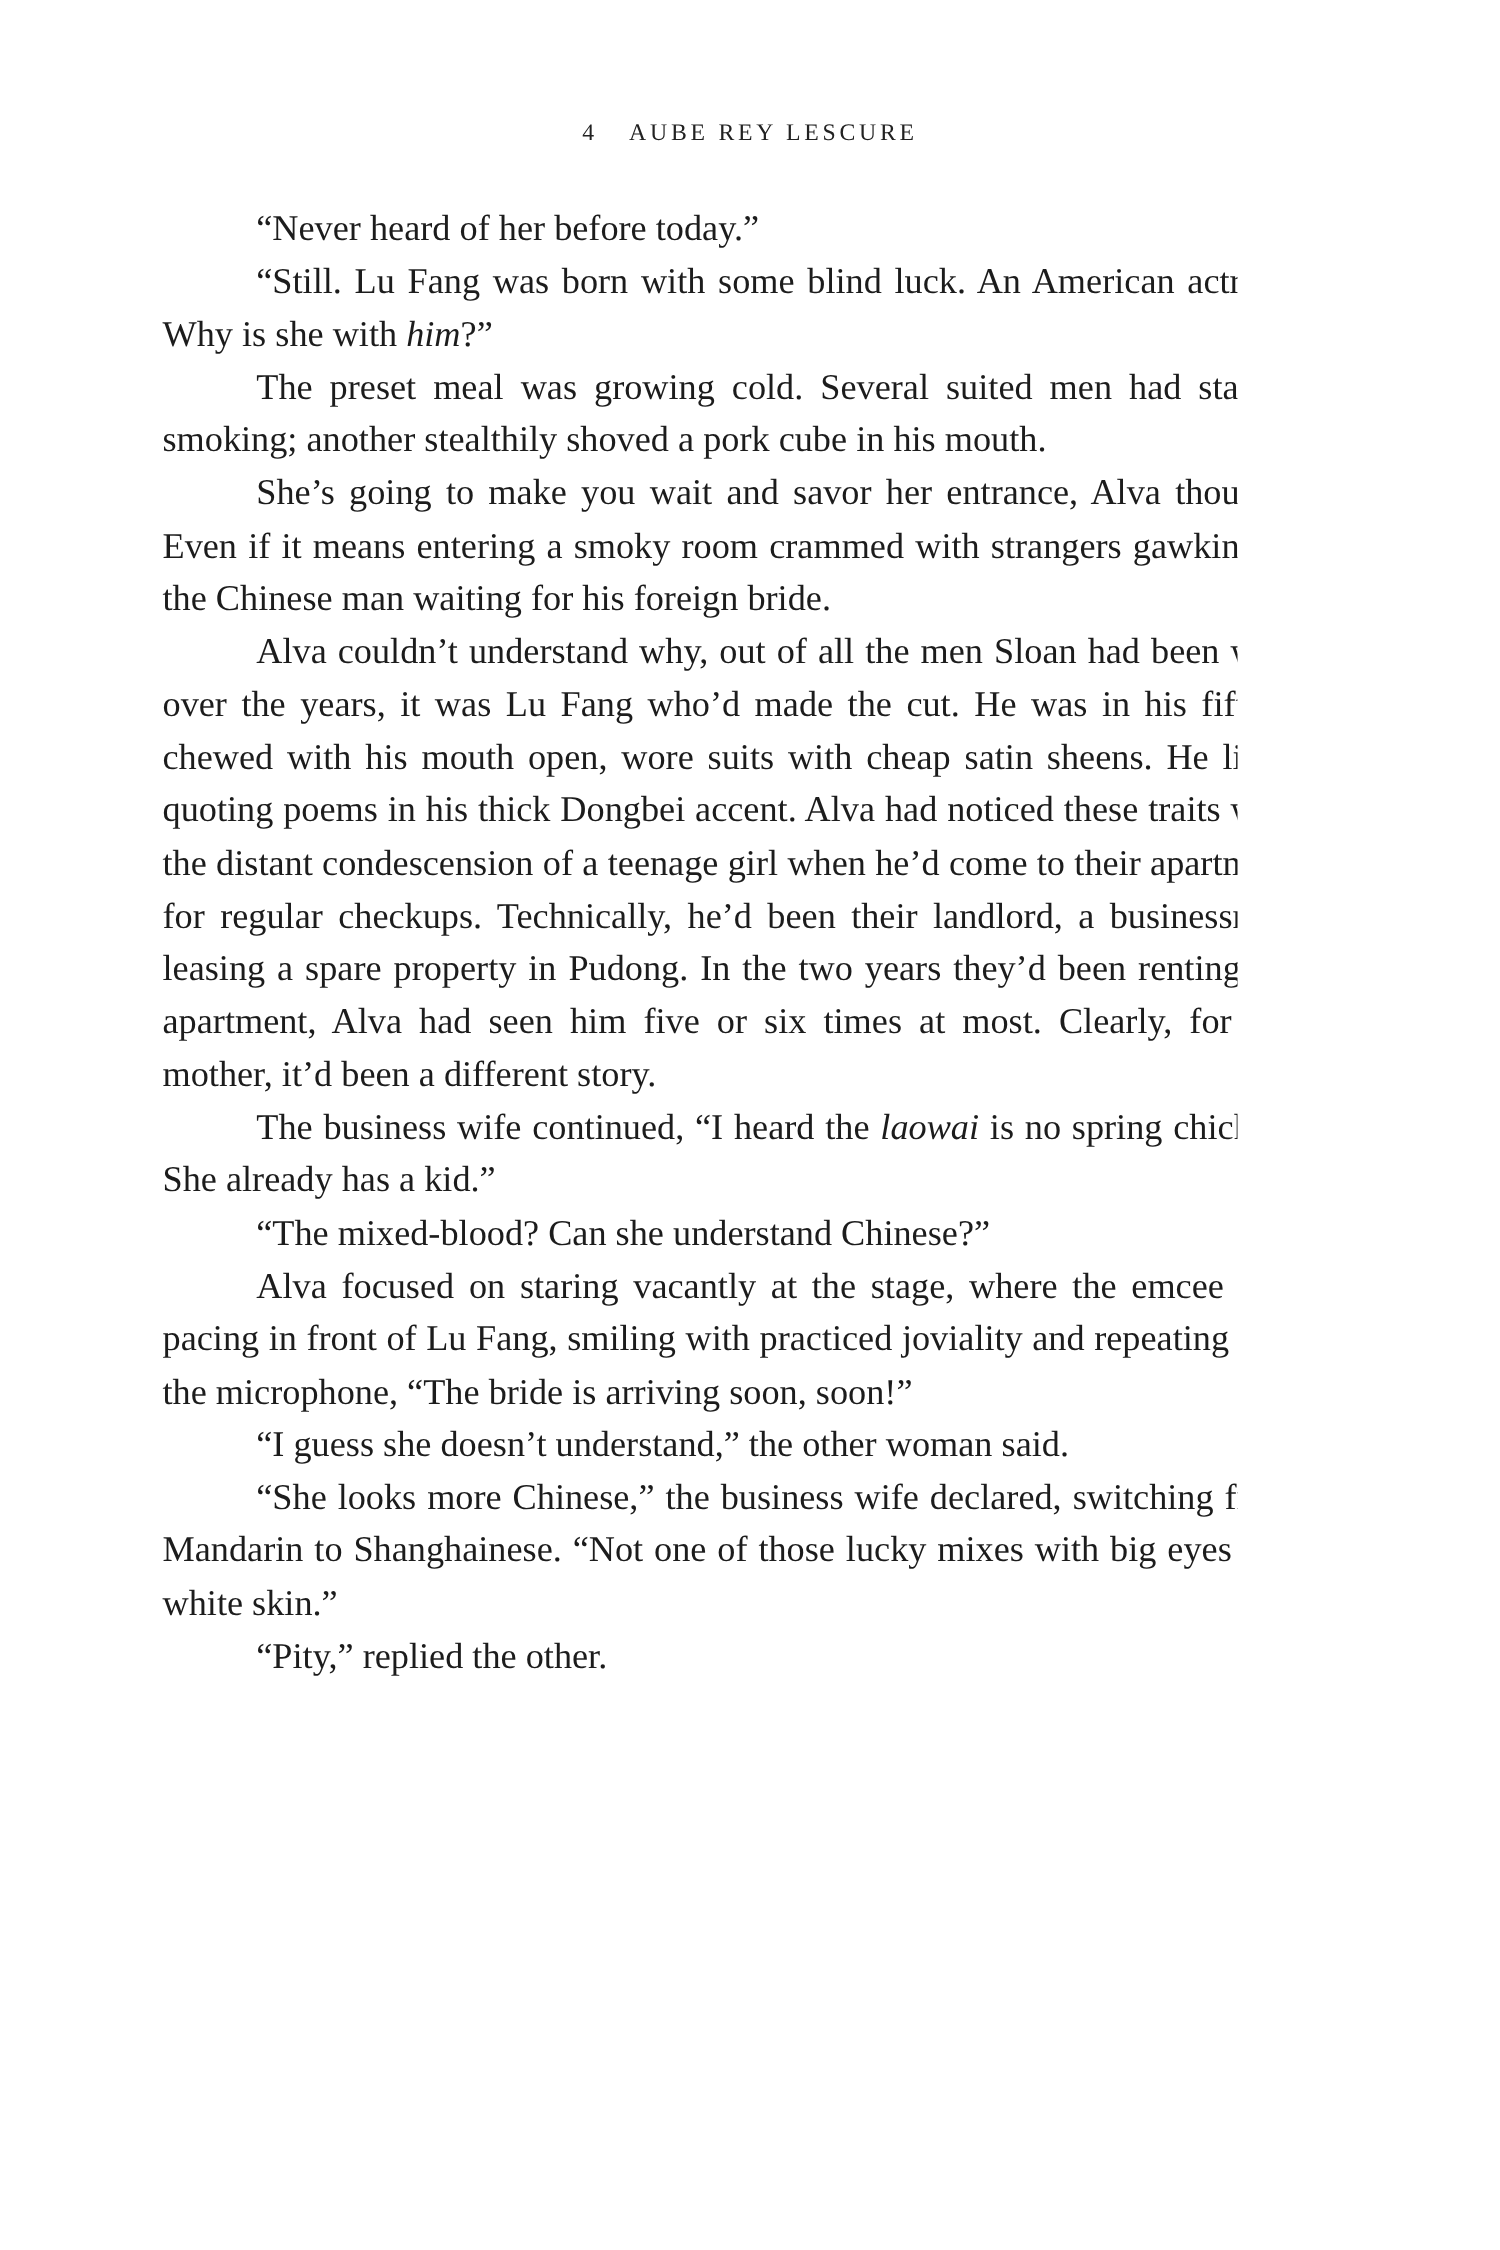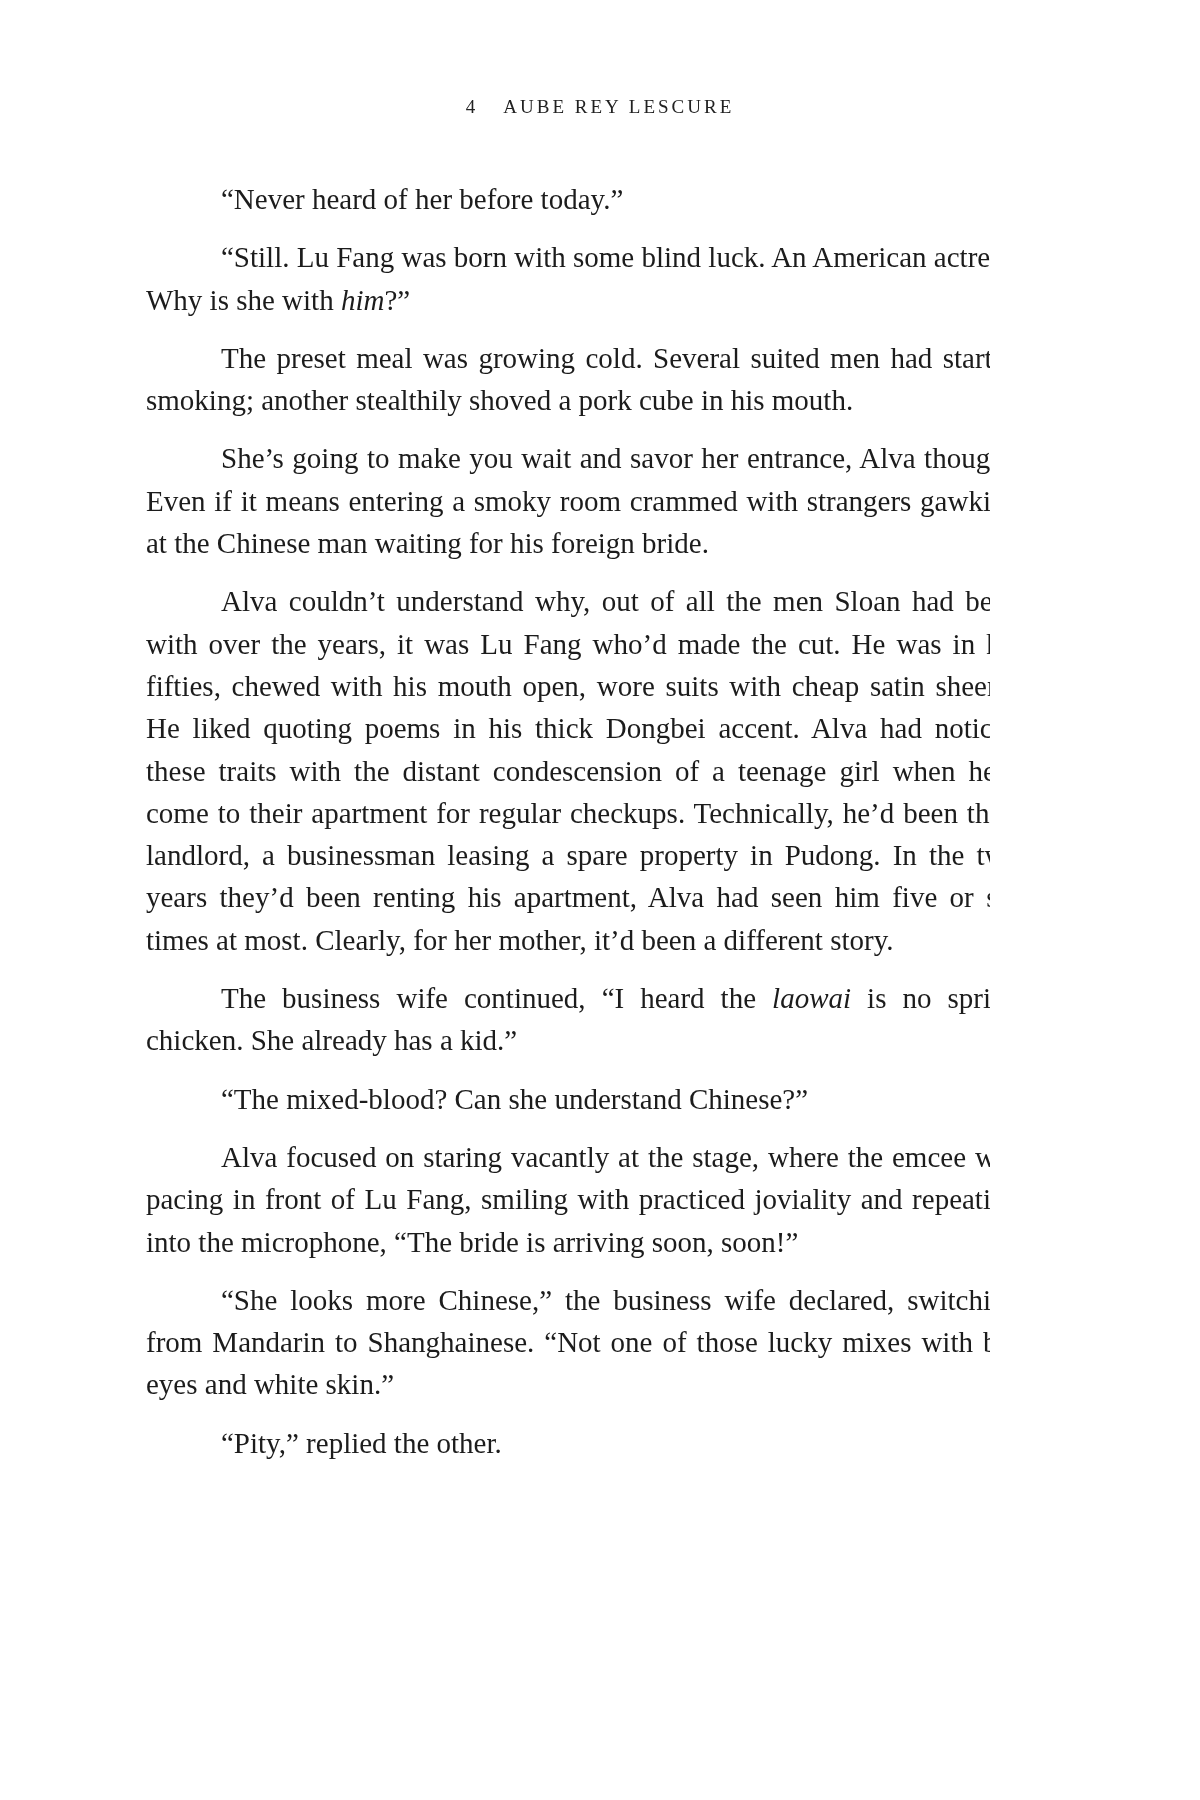--- a/index.html
+++ b/index.html
@@ -36,21 +36,21 @@
     top: 162px;
     left: 130px;
     width: 906px;
     font-size: 29px;
     line-height: 42.3px;
     text-align: justify;
     hyphens: auto;
     -webkit-hyphens: auto;
   }
   .body-text p {
-    margin: 16px;
+    margin: 0;
     padding: 0;
     text-indent: 75px;
   }
   .body-text i {
   }
 </style>
 </head>
 <body>
 
 <div class="page">
@@ -60,16 +60,17 @@
 
   <div class="body-text">
       <p>“Never heard of her before today.”</p>
       <p>“Still. Lu Fang was born with some blind luck. An American actress. Why is she with <i>him</i>?”</p>
       <p>The preset meal was growing cold. Several suited men had started smoking; another stealthily shoved a pork cube in his mouth.</p>
       <p>She’s going to make you wait and savor her entrance, Alva thought. Even if it means entering a smoky room crammed with strangers gawking at the Chinese man waiting for his foreign bride.</p>
       <p>Alva couldn’t understand why, out of all the men Sloan had been with over the years, it was Lu Fang who’d made the cut. He was in his fifties, chewed with his mouth open, wore suits with cheap satin sheens. He liked quoting poems in his thick Dongbei accent. Alva had noticed these traits with the distant condescension of a teenage girl when he’d come to their apartment for regular checkups. Technically, he’d been their landlord, a businessman leasing a spare property in Pudong. In the two years they’d been renting his apartment, Alva had seen him five or six times at most. Clearly, for her mother, it’d been a different story.</p>
       <p>The business wife continued, “I heard the <i>laowai</i> is no spring chicken. She already has a kid.”</p>
       <p>“The mixed-blood? Can she understand Chinese?”</p>
       <p>Alva focused on staring vacantly at the stage, where the emcee was pacing in front of Lu Fang, smiling with practiced joviality and repeating into the microphone, “The bride is arriving soon, soon!”</p>
+      <p>“I guess she doesn’t understand,” the other woman said.</p>
       <p>“She looks more Chinese,” the business wife declared, switching from Mandarin to Shanghainese. “Not one of those lucky mixes with big eyes and white skin.”</p>
       <p>“Pity,” replied the other.</p>
     </div>
 </div>
 
 </body></html>

